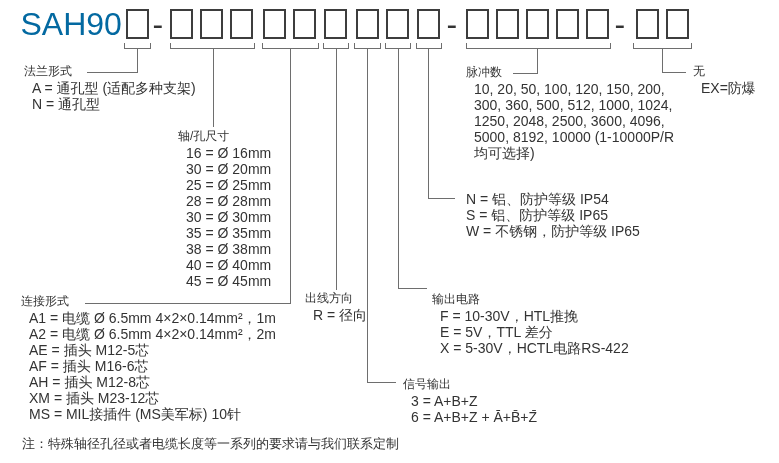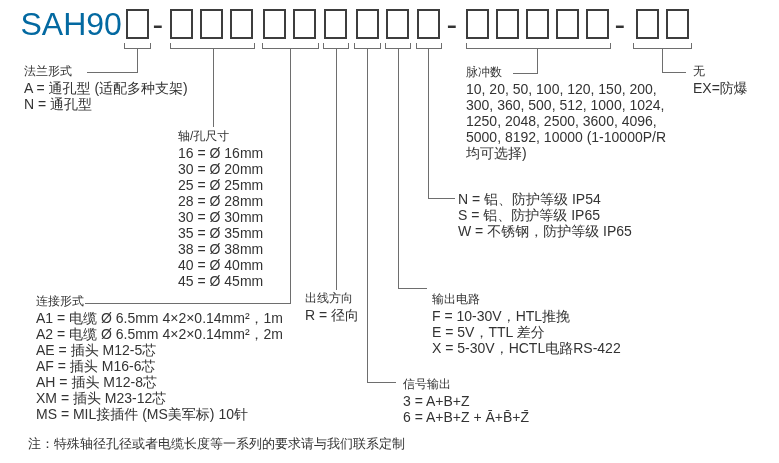--- a/index.html
+++ b/index.html
@@ -6,22 +6,22 @@
     body { width:779px; height:463px; position:relative; overflow:hidden;
            font-family:"Liberation Sans","DejaVu Sans",sans-serif; color:#333333; }
     .title { position:absolute; top:8px; left:20.5px; font-size:32px; line-height:32px; height:32px;
              color:#0369a1; white-space:nowrap; letter-spacing:0px; }
     .sep { position:absolute; top:8px; font-size:32px; line-height:32px; height:32px; color:#333333; }
     .box { position:absolute; top:9px; width:23px; height:30px; box-sizing:border-box;
            border:2px solid #3d3d3d; background:#ffffff; }
     svg.lines { position:absolute; left:0; top:0; }
     .block { position:absolute; font-size:14px; color:#333333; white-space:nowrap; }
     .block .ttl { font-size:12px; line-height:17px; height:17px; }
-    .block .row { line-height:16px; height:16px; }
-    .note { position:absolute; left:28px; top:436px; font-size:13px; line-height:15px; color:#333333; white-space:nowrap; }
+    .block .row { line-height:16px; height:16px;margin-left:8px; }
+    .note { position:absolute; left:22px; top:436px; font-size:13px; line-height:15px; color:#333333; white-space:nowrap; }
   </style>
 </head>
 <body>
 
 <div class="title">SAH90</div>
 
 <div class="box" style="left:126px"></div>
 <span class="sep" style="left:152.6px">-</span>
 
 <div class="box" style="left:170px"></div>
@@ -71,21 +71,21 @@
   <div class="row">30 = Ø 20mm</div>
   <div class="row">25 = Ø 25mm</div>
   <div class="row">28 = Ø 28mm</div>
   <div class="row">30 = Ø 30mm</div>
   <div class="row">35 = Ø 35mm</div>
   <div class="row">38 = Ø 38mm</div>
   <div class="row">40 = Ø 40mm</div>
   <div class="row">45 = Ø 45mm</div>
 </div>
 
-<div class="block" style="left:36px; top:293px;">
+<div class="block" style="left:21px; top:293px;">
   <div class="ttl">连接形式</div>
   <div class="row">A1 = 电缆 Ø 6.5mm 4×2×0.14mm²，1m</div>
   <div class="row">A2 = 电缆 Ø 6.5mm 4×2×0.14mm²，2m</div>
   <div class="row">AE = 插头 M12-5芯</div>
   <div class="row">AF = 插头 M16-6芯</div>
   <div class="row">AH = 插头 M12-8芯</div>
   <div class="row">XM = 插头 M23-12芯</div>
   <div class="row">MS = MIL接插件 (MS美军标) 10针</div>
 </div>
 

